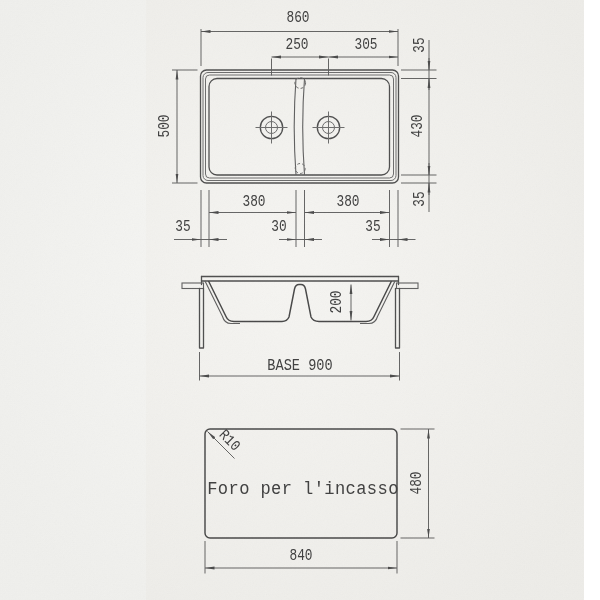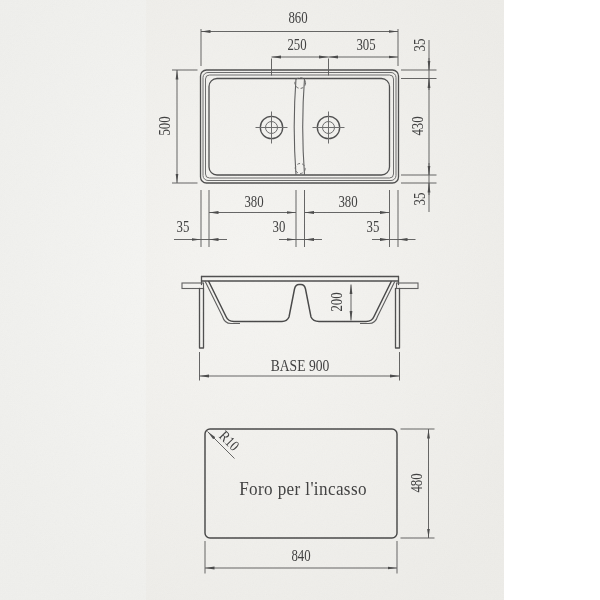--- a/index.html
+++ b/index.html
@@ -1,17 +1,17 @@
 <!DOCTYPE html>
 <html><head>
 <meta charset="utf-8">
 <style>
   html,body{margin:0;padding:0;}
-  #page{position:relative;width:504px;height:600px;background:#f2f1ed;overflow:hidden;
-        font-family:Liberation Serif, serif;}
+  #page{position:relative;width:584px;height:600px;background:#f2f1ed;overflow:hidden;
+        font-family:Liberation Mono, monospace;}
   #scan-band{position:absolute;left:0;top:0;width:146px;height:600px;background:#f5f5f4;opacity:.55;}
   #vignette{position:absolute;inset:0;background:radial-gradient(ellipse at 50% 45%, rgba(255,255,255,0.25) 0%, rgba(0,0,0,0.02) 85%);}
   svg{position:absolute;left:0;top:0;}
   .o{stroke:#4e4e4e;stroke-width:1.3;fill:none;stroke-linecap:round;}
   .o14{stroke:#474747;stroke-width:1.45;fill:none;}
   .t{stroke:#6c6c6c;stroke-width:1;fill:none;}
   .t2{stroke:#5f5f5f;stroke-width:1.1;fill:none;}
   .d{stroke:#5c5c5c;stroke-width:.95;fill:none;}
   .dash{stroke-dasharray:2.8 2.2;}
   .lbl{position:absolute;color:#424242;font-size:16px;white-space:nowrap;line-height:1;

